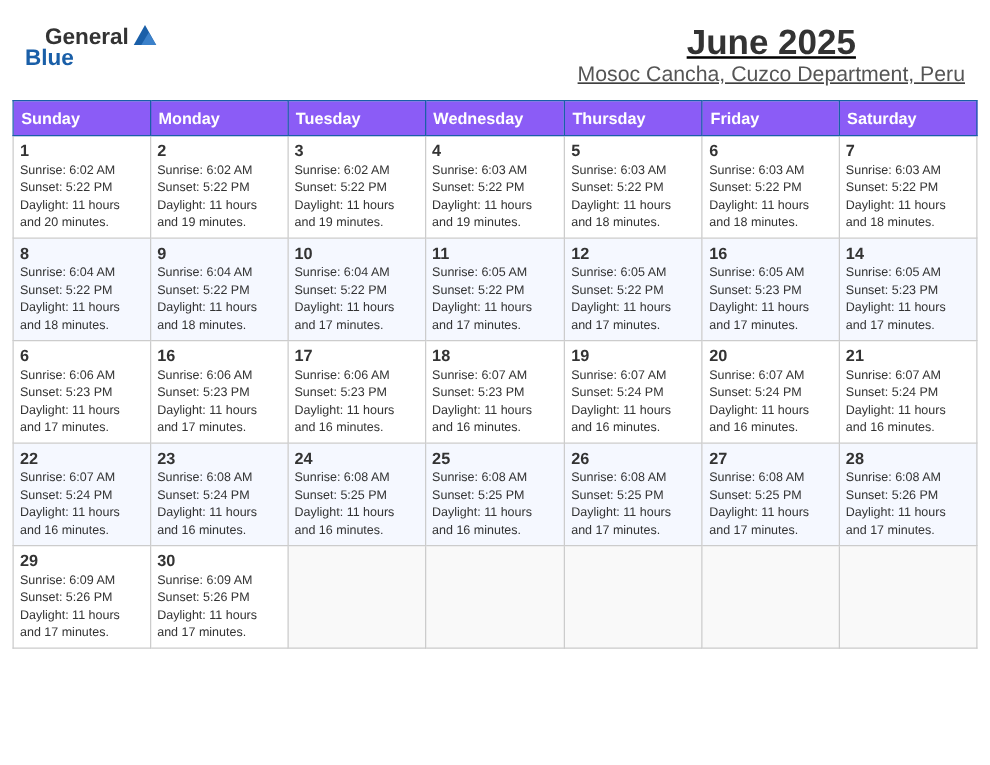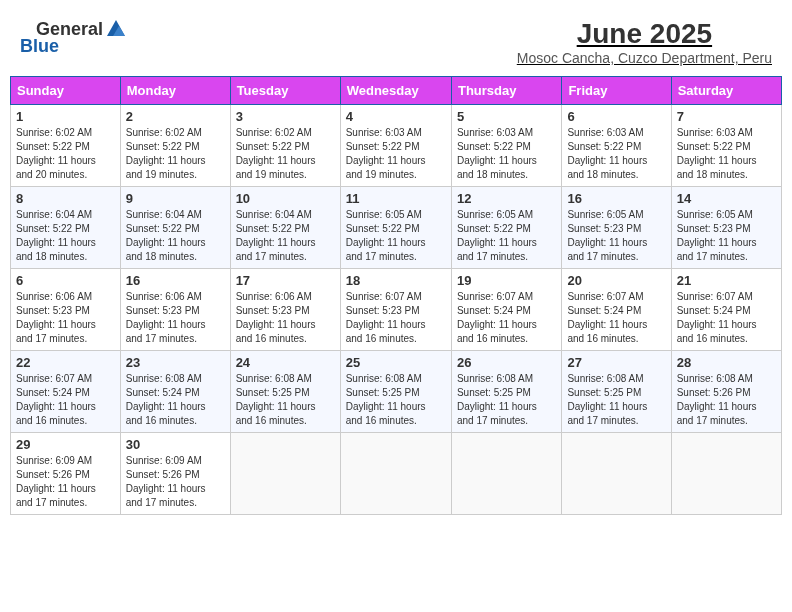--- a/index.html
+++ b/index.html
@@ -19,30 +19,30 @@
     .title-area {
       text-align: center;
       text-decoration: underline;
     }
     .month-year {
       font-size: 28px;
       font-weight: bold;
       color: #333;
     }
     .location {
-      font-size: 14px;
+      font-size: 17px;
       color: #555;
     }
     .calendar {
       width: 100%;
       border-collapse: collapse;
       margin-top: 6px;
     }
     .calendar th {
-      background-color: #d946ef;
+      background-color: #8b5cf6;
       color: #fff;
       text-align: left;
       padding: 6px 6px;
       font-size: 13px;
       font-weight: bold;
       border: 1px solid #1a5fa8;
     }
     .calendar td {
       border: 1px solid #ccc;
       vertical-align: top;

